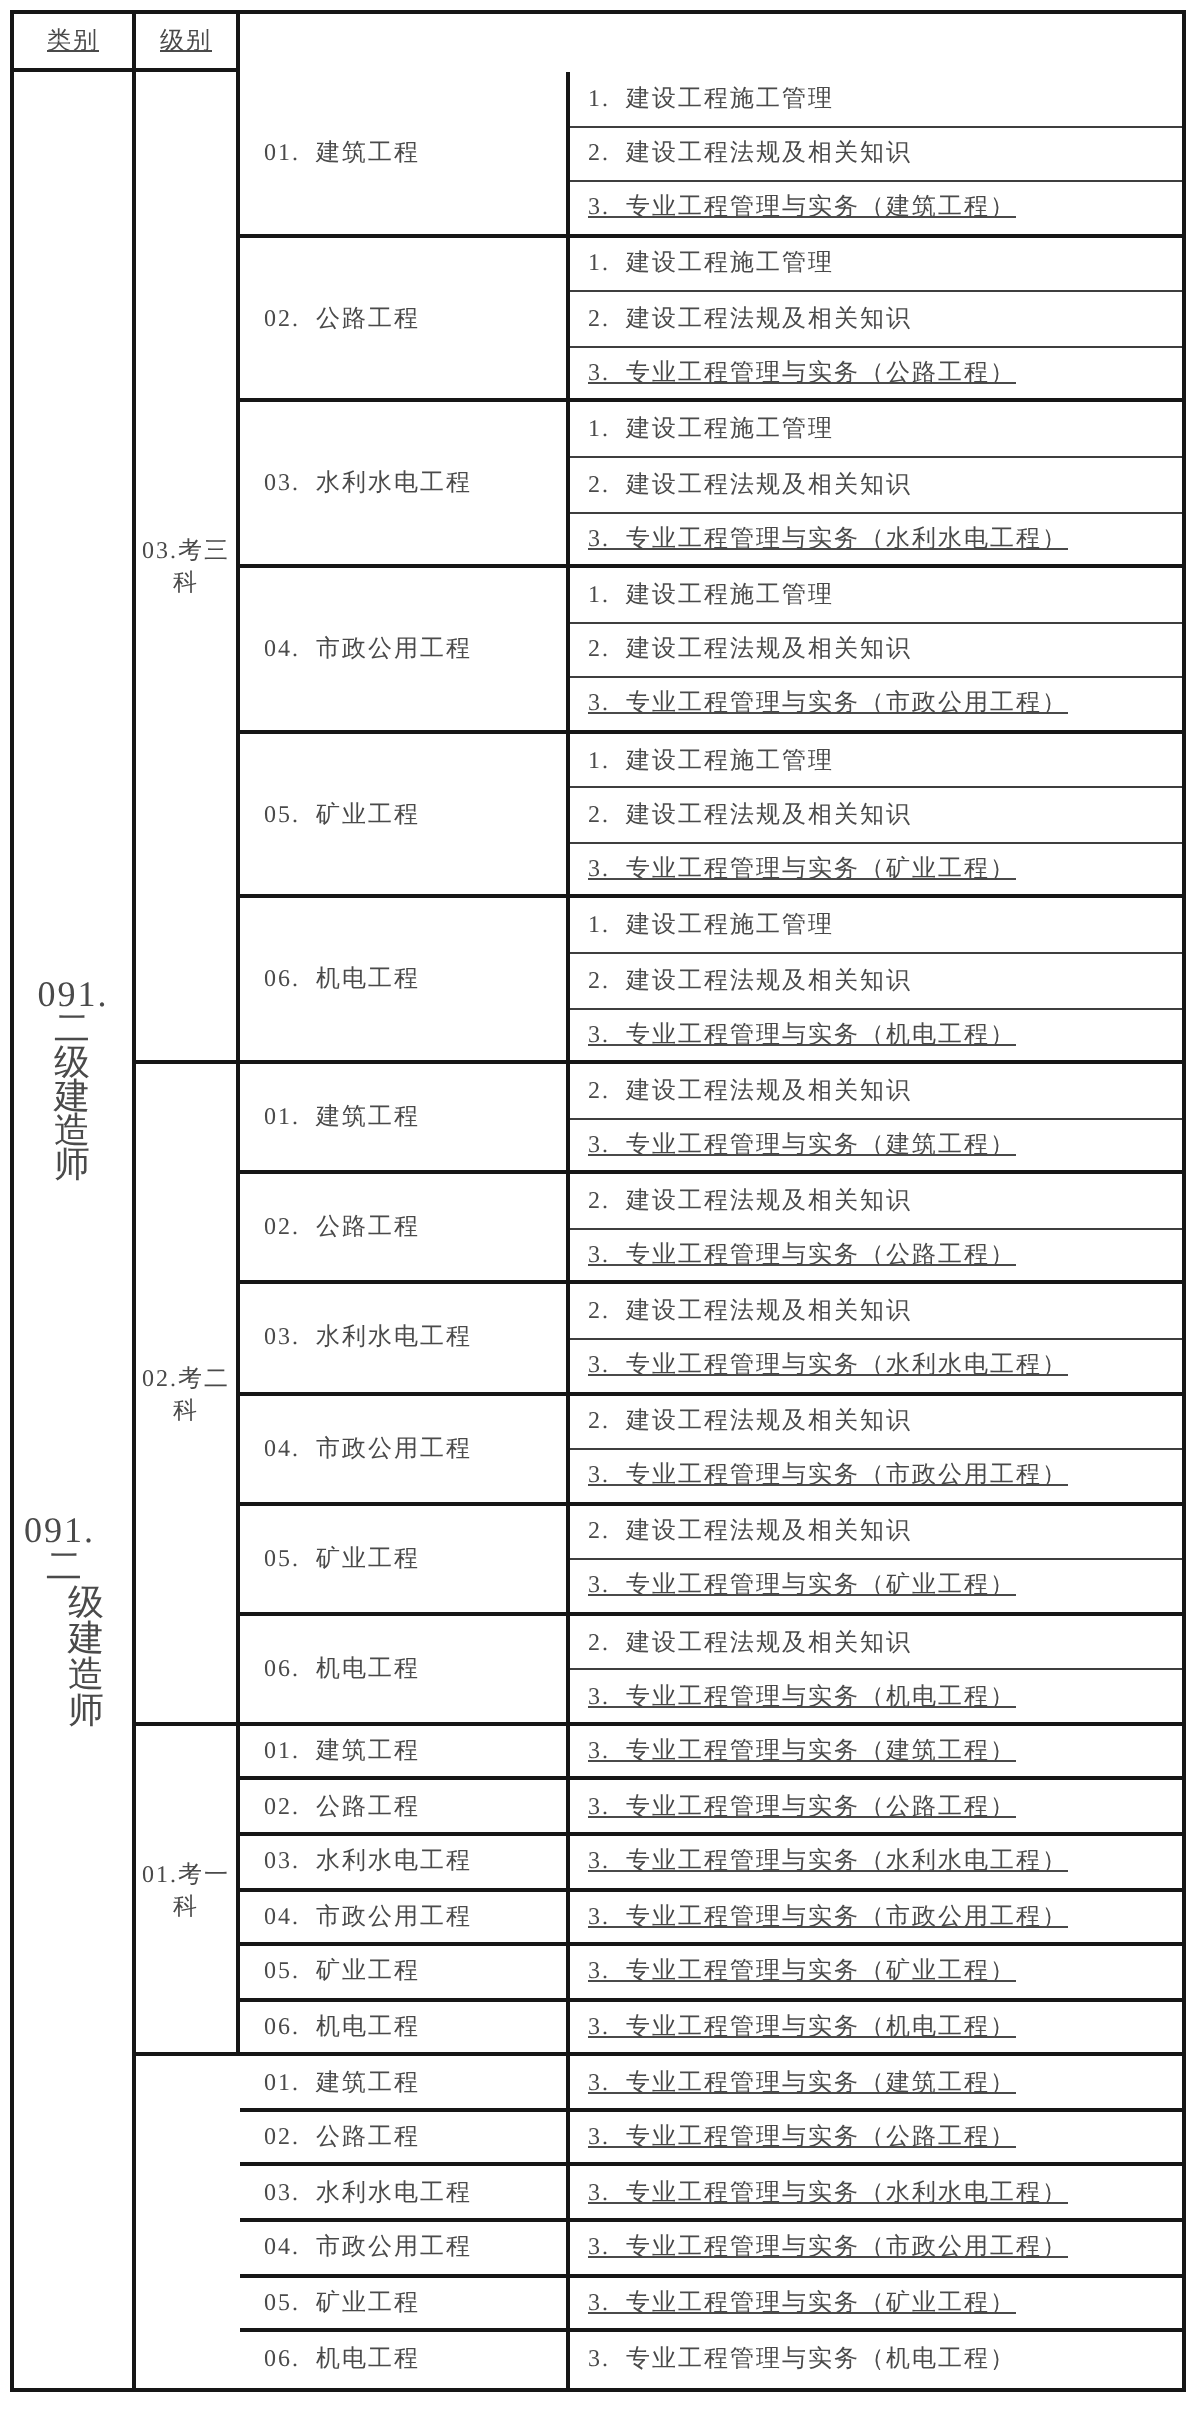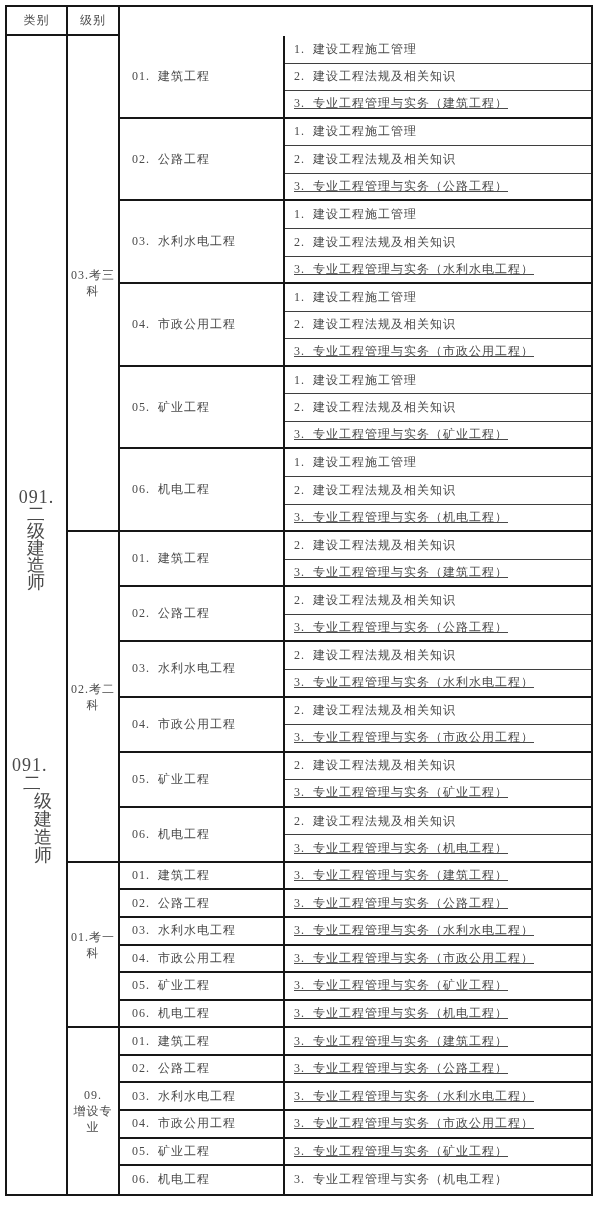--- a/index.html
+++ b/index.html
@@ -23,20 +23,21 @@
     display:flex;align-items:center;
     box-sizing:border-box;
     overflow:hidden;
     min-width:0;
   }
   
   .c-hd{
     justify-content:center;text-align:center;
     border-bottom:2px solid #161616;
     border-right:2px solid #161616;
+    text-decoration:underline;
   }
   .hd4{border-right:0;}
   
   .c-cat{
     border-right:2px solid #161616;
     position:relative;
   }
   .cat-block{position:absolute;width:100%;font-size:18px;}
   .cat1{top:453px;left:0;text-align:center;white-space:pre-line;line-height:17px;}
   .cat2{top:720px;left:5px;text-align:left;white-space:pre;line-height:18px;}
@@ -136,23 +137,20 @@
     <div class="cell c-mj" style="grid-area: span 1 / 3;">02.  公路工程</div>
     <div class="cell c-sb gend" style="grid-column: 4;">3.  专业工程管理与实务（公路工程）</div>
     <div class="cell c-mj" style="grid-area: span 1 / 3;">03.  水利水电工程</div>
     <div class="cell c-sb gend" style="grid-column: 4;">3.  专业工程管理与实务（水利水电工程）</div>
     <div class="cell c-mj" style="grid-area: span 1 / 3;">04.  市政公用工程</div>
     <div class="cell c-sb gend" style="grid-column: 4;">3.  专业工程管理与实务（市政公用工程）</div>
     <div class="cell c-mj" style="grid-area: span 1 / 3;">05.  矿业工程</div>
     <div class="cell c-sb gend" style="grid-column: 4;">3.  专业工程管理与实务（矿业工程）</div>
     <div class="cell c-mj" style="grid-area: span 1 / 3;">06.  机电工程</div>
     <div class="cell c-sb gend" style="grid-column: 4;">3.  专业工程管理与实务（机电工程）</div>
-    <div class="cell c-lv bb0" style="grid-area: span 6 / 2;">09.
-增设专
-业</div>
     <div class="cell c-mj" style="grid-area: span 1 / 3;">01.  建筑工程</div>
     <div class="cell c-sb gend" style="grid-column: 4;">3.  专业工程管理与实务（建筑工程）</div>
     <div class="cell c-mj" style="grid-area: span 1 / 3;">02.  公路工程</div>
     <div class="cell c-sb gend" style="grid-column: 4;">3.  专业工程管理与实务（公路工程）</div>
     <div class="cell c-mj" style="grid-area: span 1 / 3;">03.  水利水电工程</div>
     <div class="cell c-sb gend" style="grid-column: 4;">3.  专业工程管理与实务（水利水电工程）</div>
     <div class="cell c-mj" style="grid-area: span 1 / 3;">04.  市政公用工程</div>
     <div class="cell c-sb gend" style="grid-column: 4;">3.  专业工程管理与实务（市政公用工程）</div>
     <div class="cell c-mj" style="grid-area: span 1 / 3;">05.  矿业工程</div>
     <div class="cell c-sb gend" style="grid-column: 4;">3.  专业工程管理与实务（矿业工程）</div>

